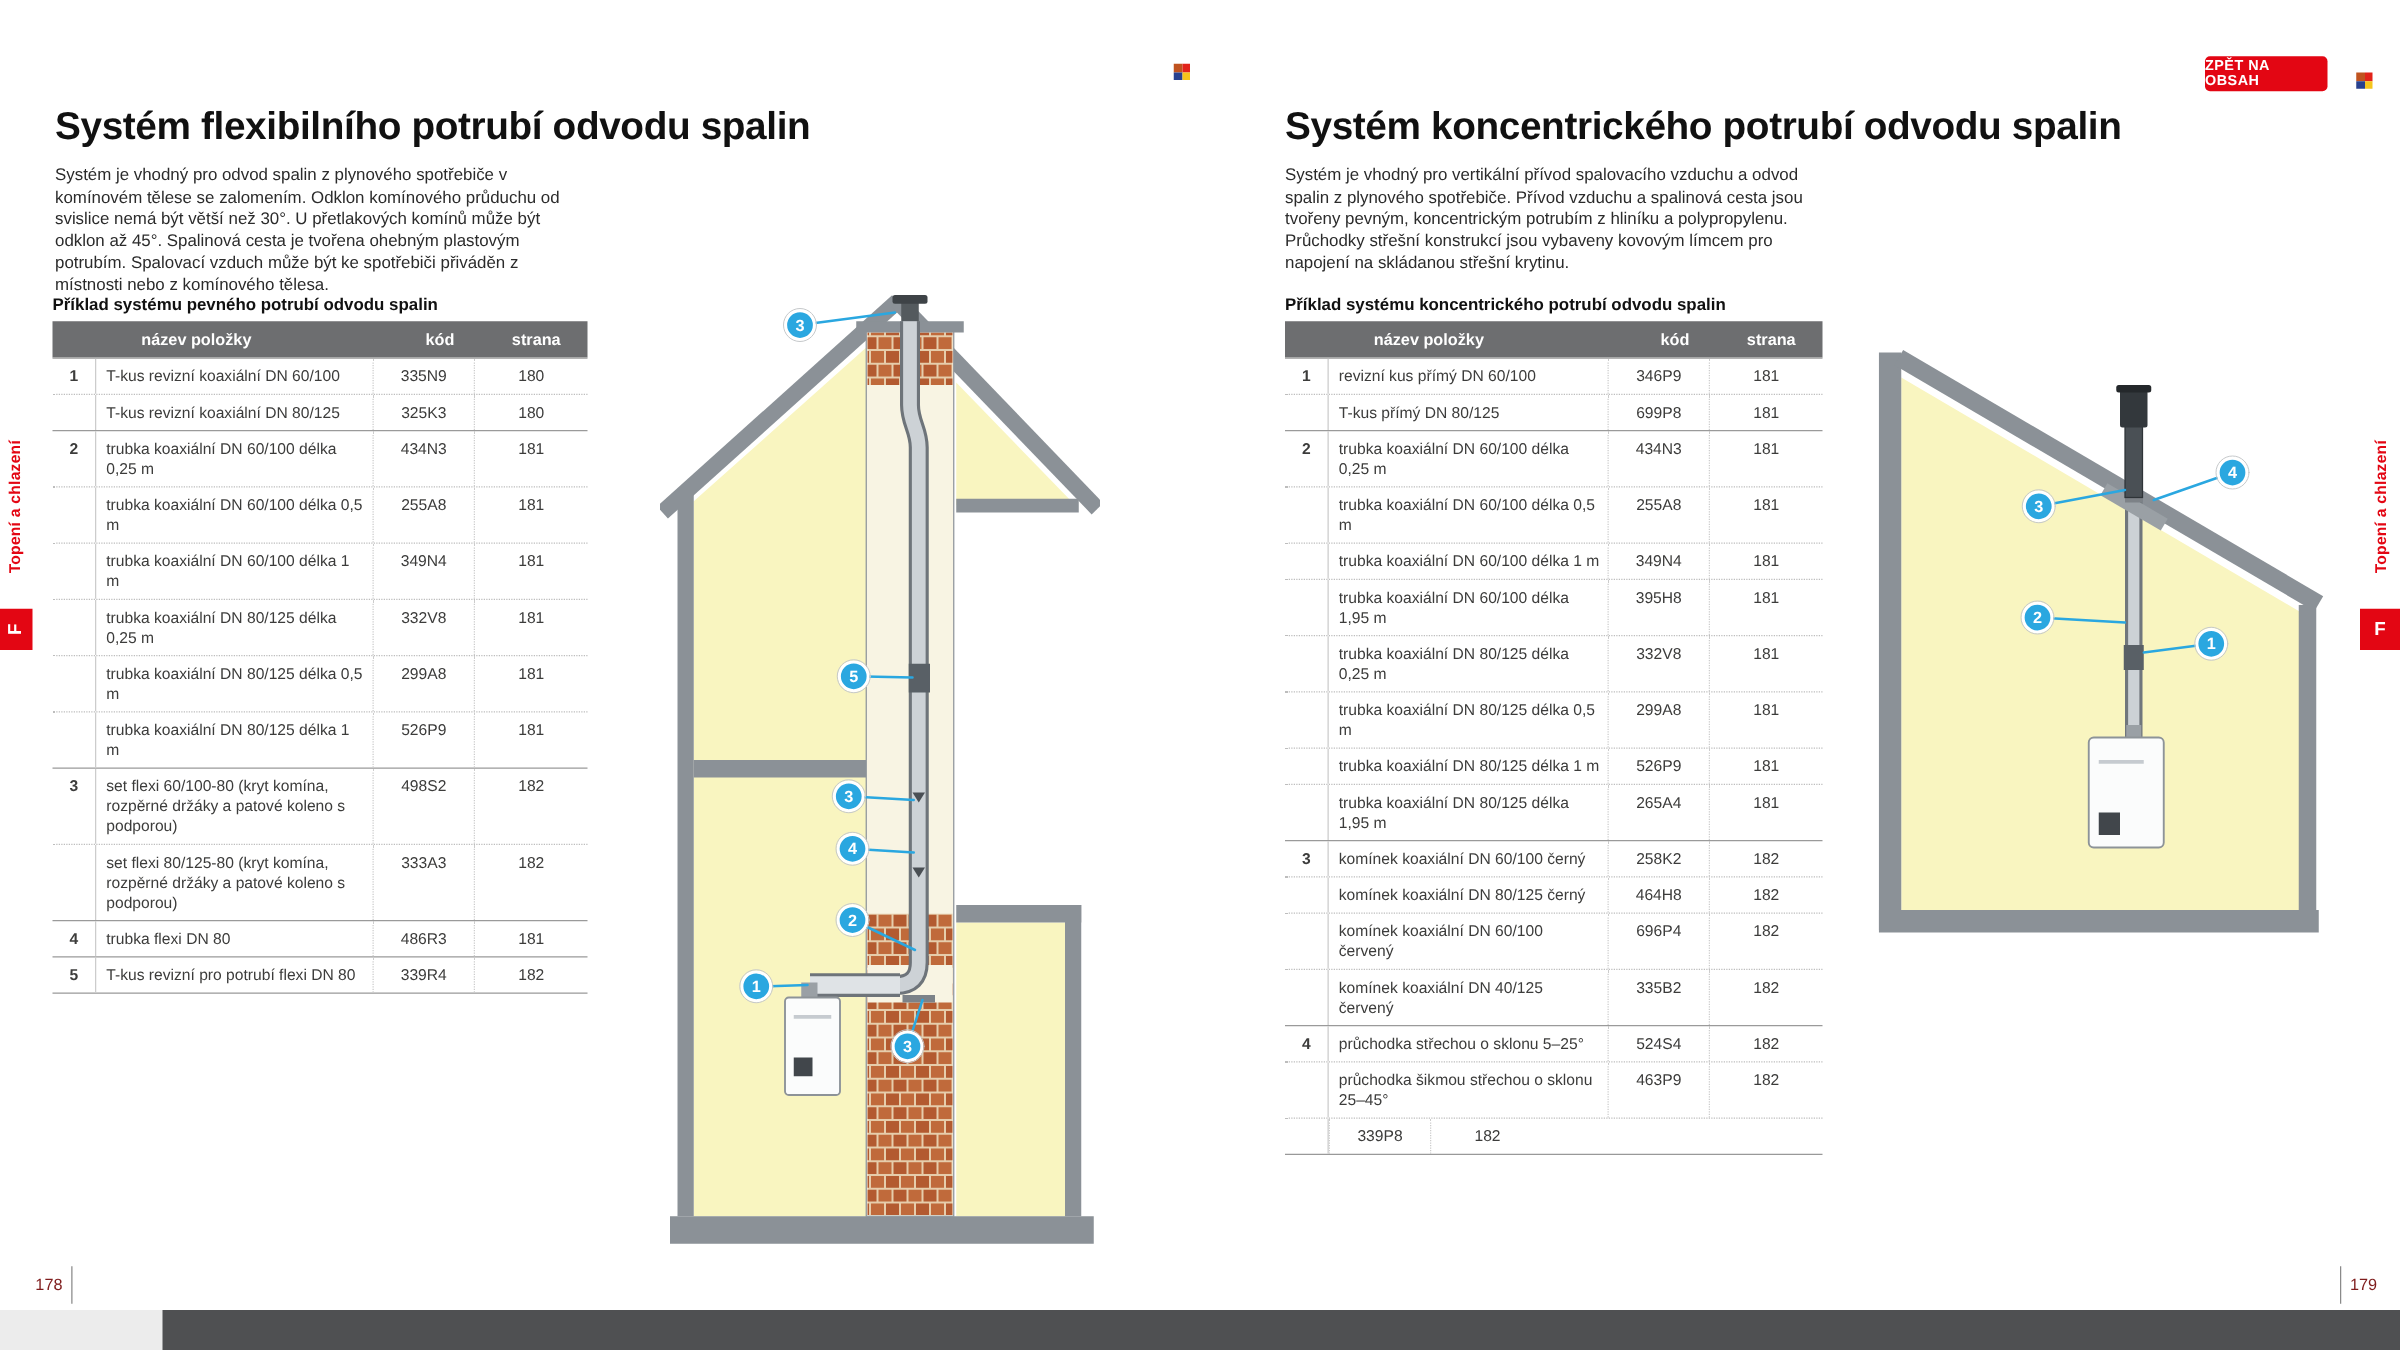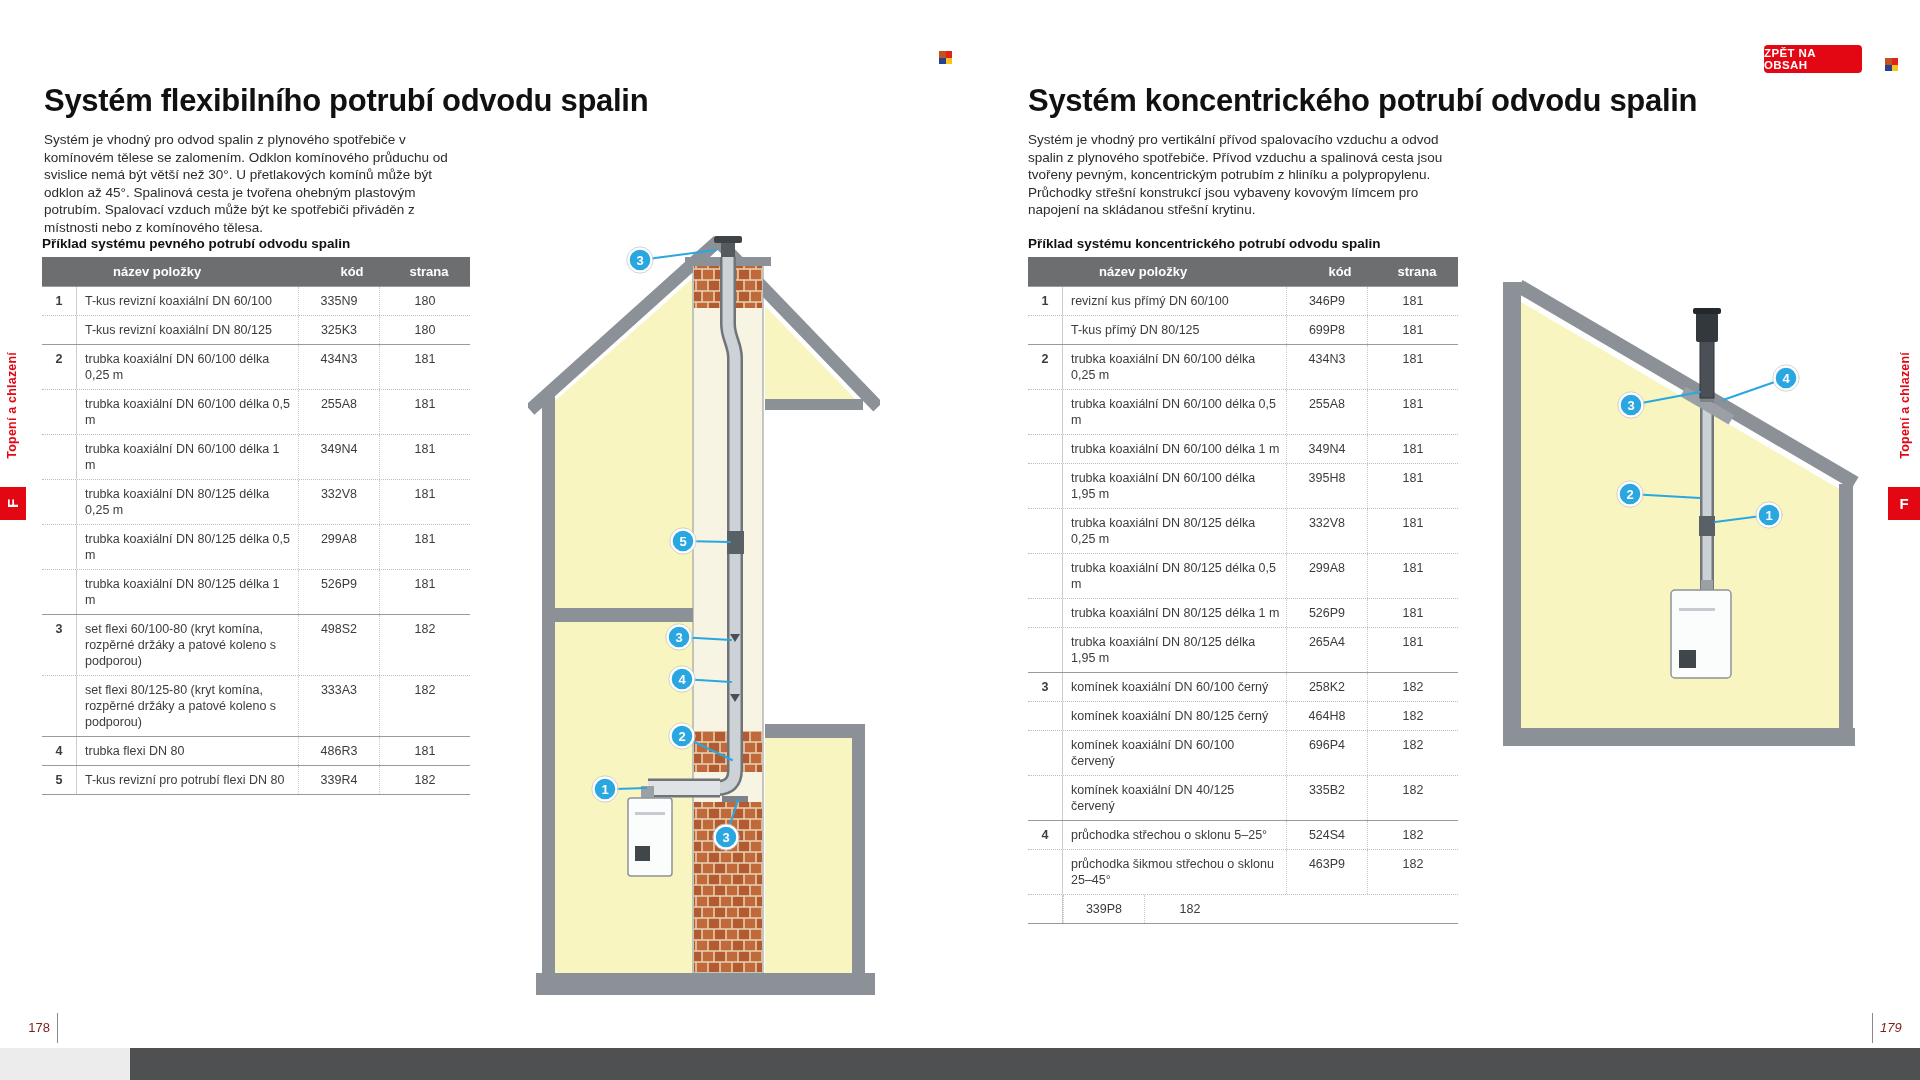--- a/index.html
+++ b/index.html
@@ -486,13 +486,13 @@
         </g>
   </g>
 </svg>
 </div>
 
 <div class="abs bottom-bar"></div>
 <div class="abs bottom-notch"></div>
 <div class="abs pgnum" style="left:16px;top:1020px;width:34px;text-align:right;">178</div>
 <div class="abs pgline" style="left:57px;top:1013px;"></div>
 <div class="abs pgline" style="left:1872px;top:1013px;"></div>
-<div class="abs pgnum" style="left:1880px;top:1020px;font-style:italic;">179</div>
+<div class="abs pgnum" style="left:1880px;top:1020px;">179</div>
 
 </body></html>

